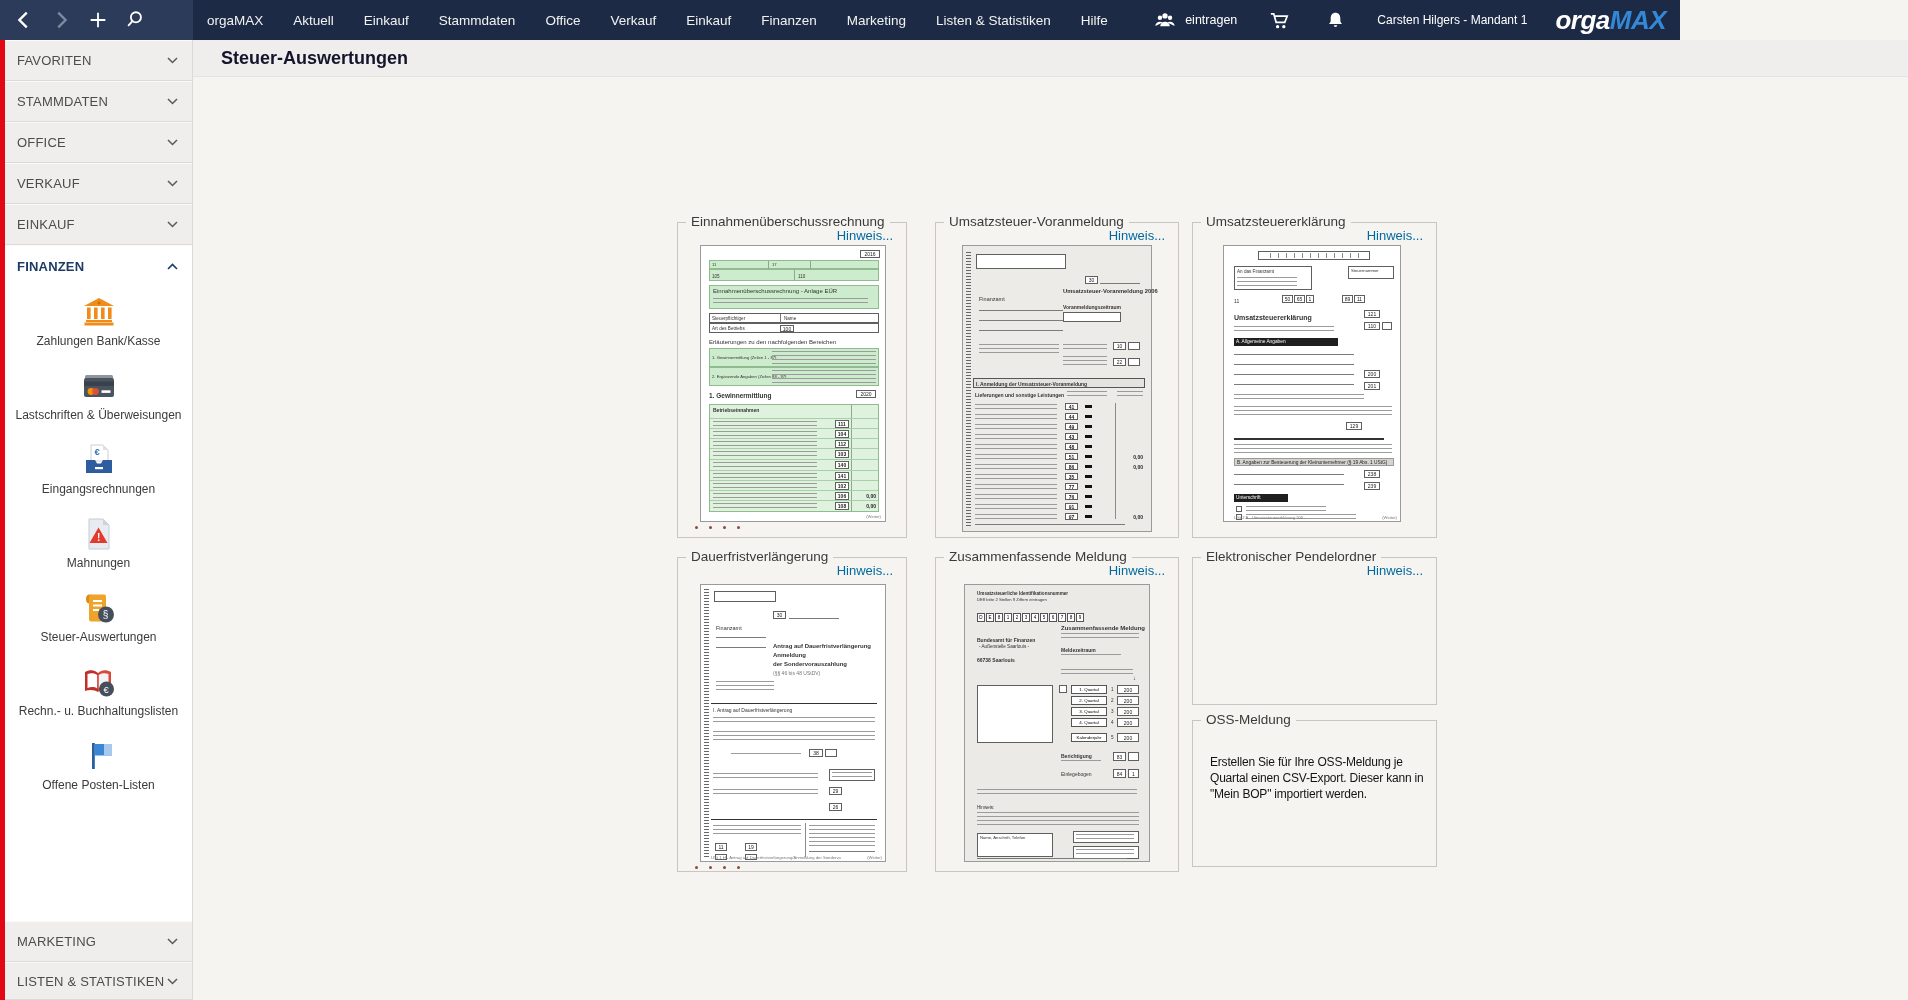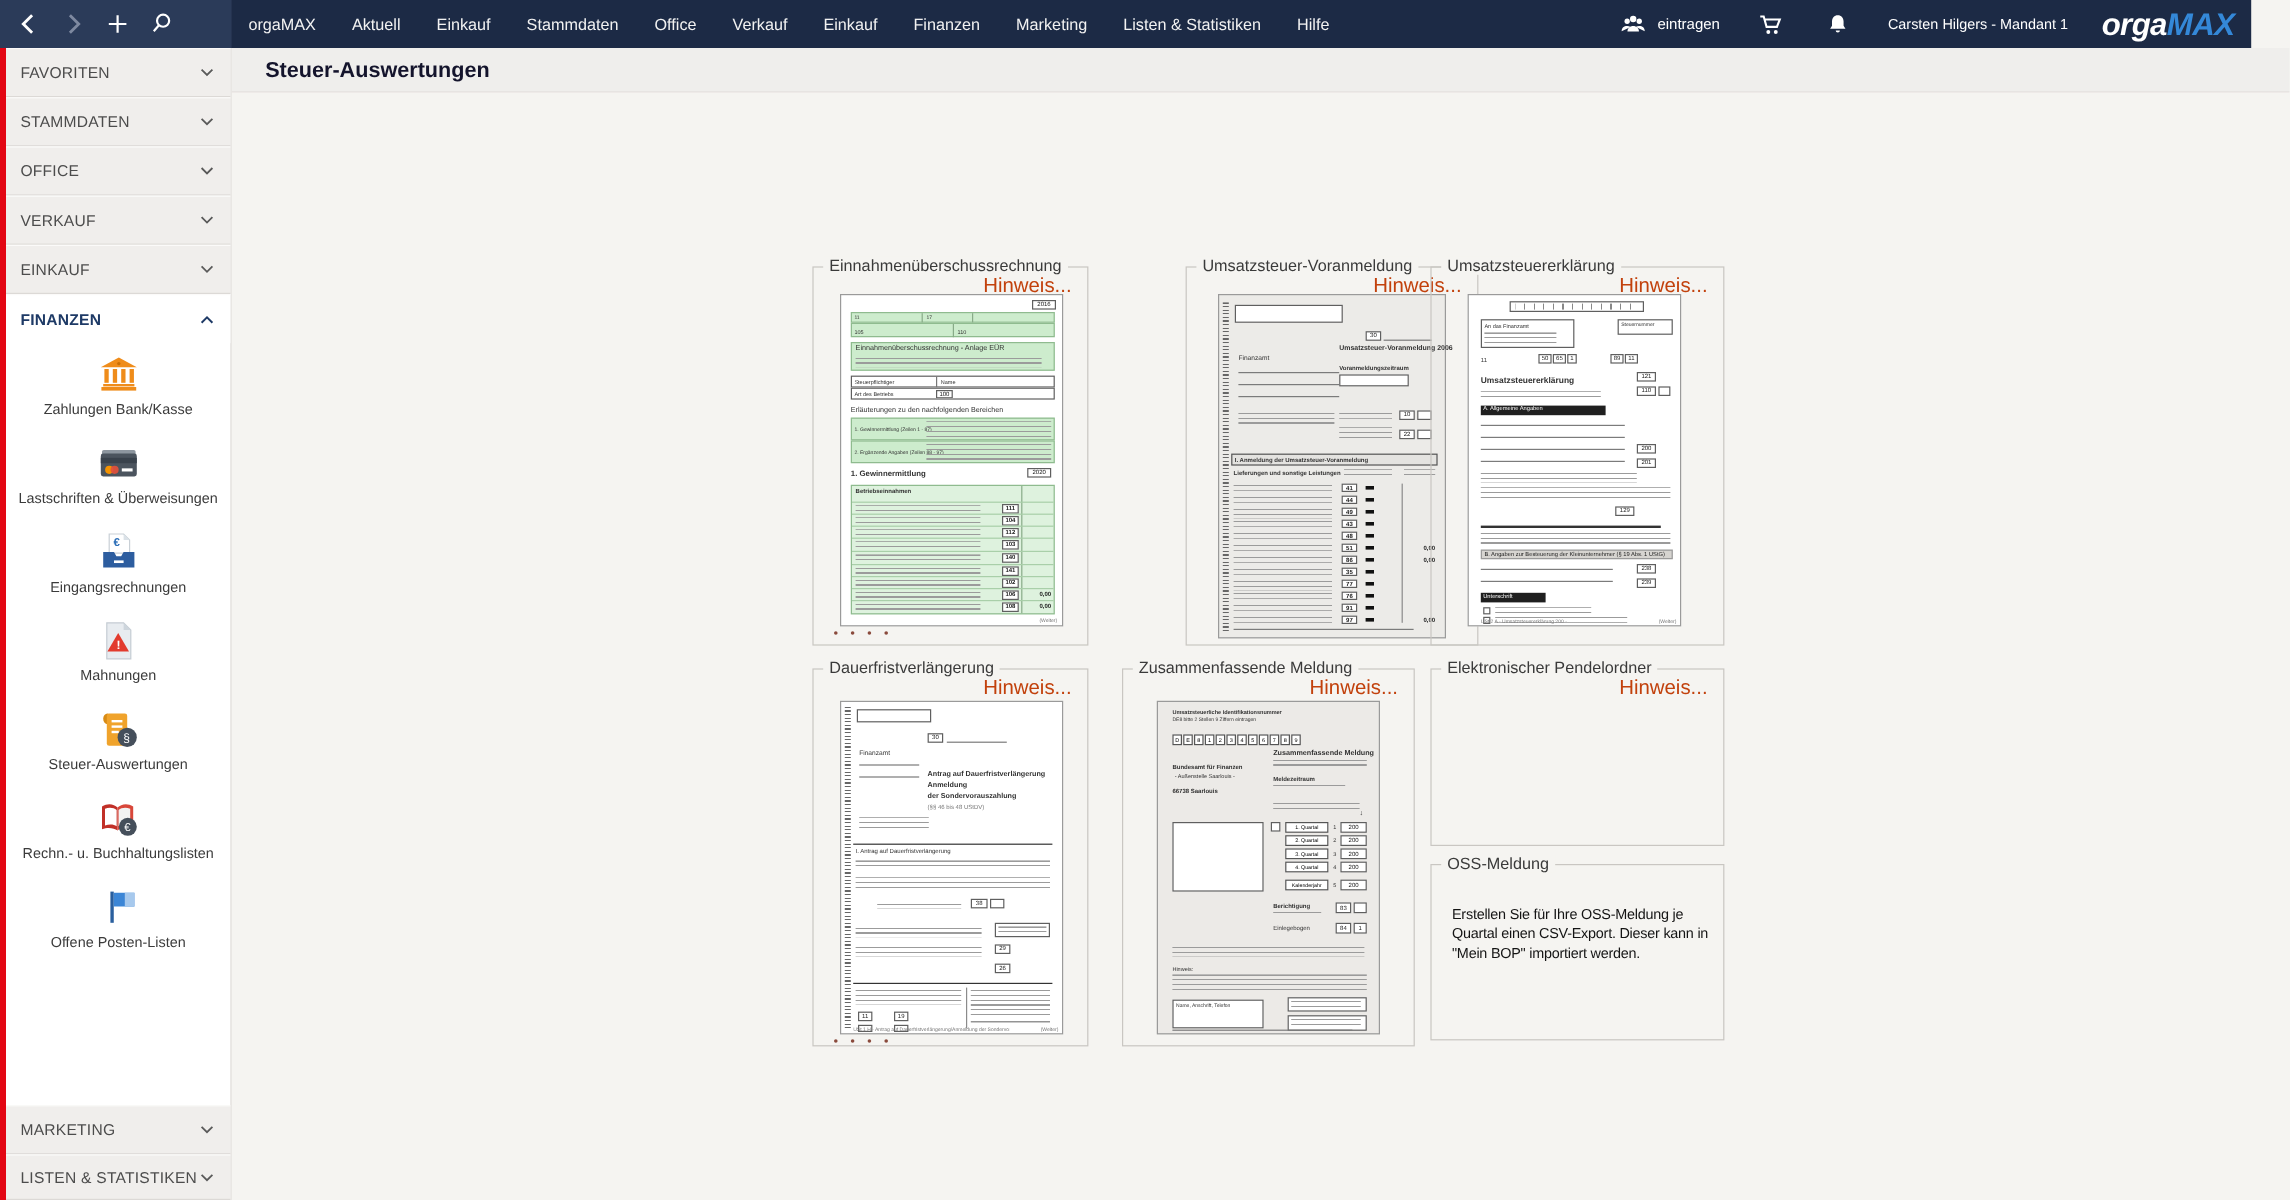--- a/index.html
+++ b/index.html
@@ -1,20 +1,20 @@
 <!DOCTYPE html>
 <html><head>
 <meta charset="utf-8">
 <style>
   * { margin:0; padding:0; box-sizing:border-box; }
   html,body { width:1908px; height:1000px; }
   body { position:relative; font-family:"Liberation Sans",sans-serif; background:#f5f4f1; overflow:hidden; }
 
   
-  .topbar { position:absolute; left:0; top:0; width:1876px; height:40px; background:#1c2a45; display:flex; align-items:center; z-index:20; }
+  .topbar { position:absolute; left:0; top:0; width:1680px; height:40px; background:#1c2a45; display:flex; align-items:center; z-index:20; }
   .tb-left { width:193px; height:40px; background:#2b3b59; display:flex; align-items:center; gap:9px; padding-left:10px; flex:none; }
   .tb-btn { width:28px; height:28px; display:flex; align-items:center; justify-content:center; cursor:pointer; }
   .menu { display:flex; gap:30px; margin-left:14px; color:#f2f2f2; font-size:13.5px; white-space:nowrap; }
   .menu span { cursor:pointer; }
   .tb-right { margin-left:auto; display:flex; align-items:center; gap:28px; padding-right:14px; }
   .sharehub { display:flex; align-items:center; gap:8px; color:#fff; font-size:12.5px; cursor:pointer; }
   .account { color:#fff; font-size:12px; cursor:pointer; }
   .logo { font-size:26px; font-weight:800; font-style:italic; color:#fff; letter-spacing:-.5px; }
   .logo b { color:#3488d8; }
 
@@ -30,21 +30,21 @@
   .sec.open { background:#fff; color:#1e3a66; font-weight:700; border-bottom:none; }
   .items { display:flex; flex-direction:column; padding-top:8px; }
   .item { height:74px; display:flex; flex-direction:column; align-items:center; gap:4px; cursor:pointer; }
   .item .lbl { font-size:12px; color:#3b3b3b; white-space:nowrap; }
   .side-bottom { position:absolute; bottom:0; left:0; right:0; }
 
   
   .content { position:absolute; left:193px; top:77px; right:0; bottom:0; background:#f5f4f1; }
   .card { position:absolute; border:1px solid #c9c6c2; z-index:6; }
   .card .legend { position:absolute; top:-9px; left:8px; background:#f5f4f1; padding:0 5px; font-size:13.5px; color:#3a3a3a; white-space:nowrap; }
-  .hinweis { position:absolute; top:5px; right:13px; font-size:17px; color:#c2410c; cursor:pointer; }
+  .hinweis { position:absolute; top:5px; right:13px; font-size:13px; color:#0369a1; cursor:pointer; }
   .body-text { padding:30px 4px 0 17px; font-size:12px; line-height:1.32; color:#141414; letter-spacing:-.2px; }
 
   
   .thumb { position:absolute; background:#fff; border:1px solid #9a9a9a; cursor:pointer; }
   .thumb div,.thumb span,.thumb b,.thumb i,.thumb em,.thumb s { position:absolute; }
   .hx { background:repeating-linear-gradient(to bottom,#9b9b9b 0 1px,transparent 1px 4px); }
   .hxd { background:repeating-linear-gradient(to bottom,#666 0 1px,transparent 1px 3px); }
   .ln { background:#7b7b7b; height:1px; }
   .lnd { background:#333; height:1px; }
   .bx { background:#fff; border:1px solid #5f5f5f; font-size:5px; color:#222; text-align:center; }
@@ -361,21 +361,21 @@
     <span class="t f4 gray" style="right:4px;bottom:2px">(Weiter)</span>
   </div>
   <div class="dots" style="left:17px;top:303px">
       <i></i>
       <i></i>
       <i></i>
       <i></i>
     </div>
 </div>
 
-<div class="card" style="left:988px;top:222px;width:244px;height:316px">
+<div class="card" style="left:935px;top:222px;width:244px;height:316px">
   <span class="legend">Umsatzsteuer-Voranmeldung</span>
   <a class="hinweis">Hinweis...</a>
   <div class="thumb" style="left:26px;top:22px;width:190px;height:287px;background:#ecebe8">
     <i class="hxd" style="left:3px;top:6px;width:5px;height:274px"></i>
     <span class="bx" style="left:13px;top:8px;width:90px;height:15px"></span>
     <span class="bx" style="left:122px;top:30px;width:13px;height:8px;line-height:7px">30</span>
     <i class="ln" style="left:137px;top:37px;width:40px"></i>
     <span class="t bold" style="left:100px;top:42px;font-size:5.8px">Umsatzsteuer-Voranmeldung 2006</span>
     <span class="t f55" style="left:16px;top:50px">Finanzamt</span>
     <i class="ln" style="left:16px;top:64px;width:84px"></i>

